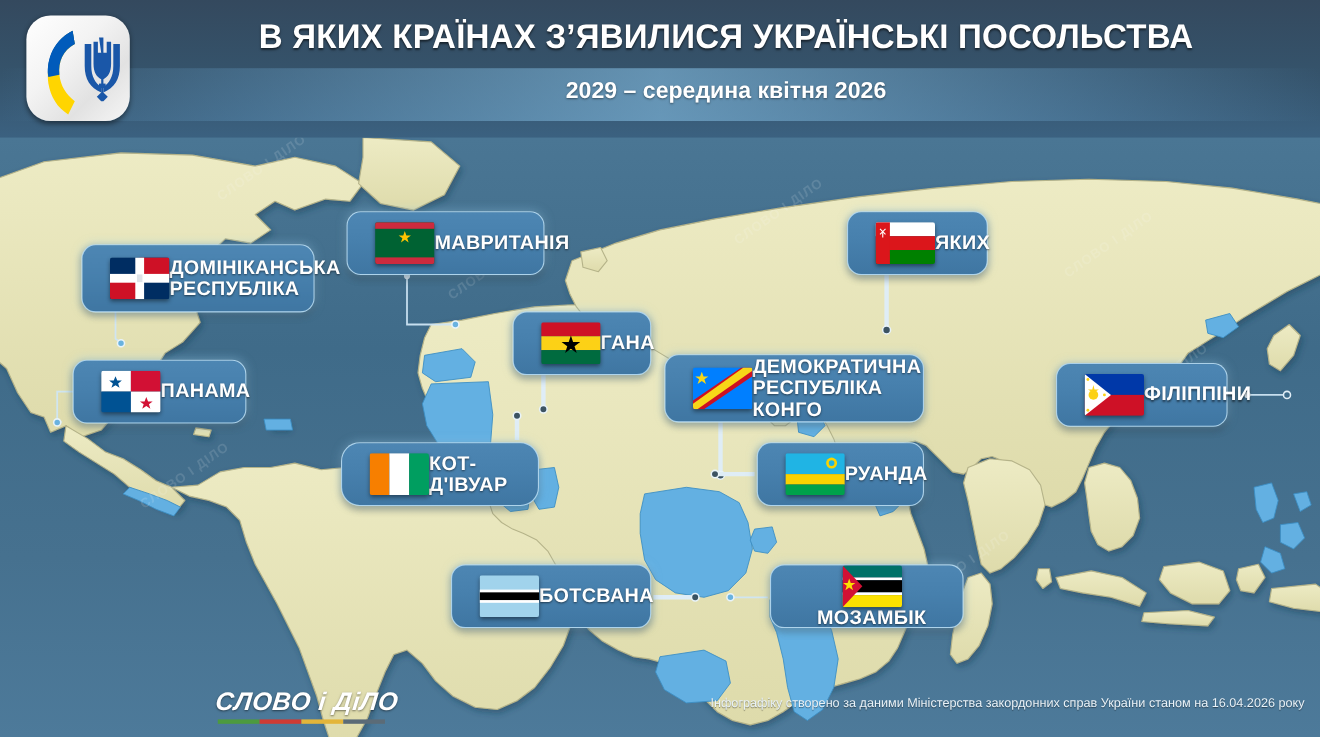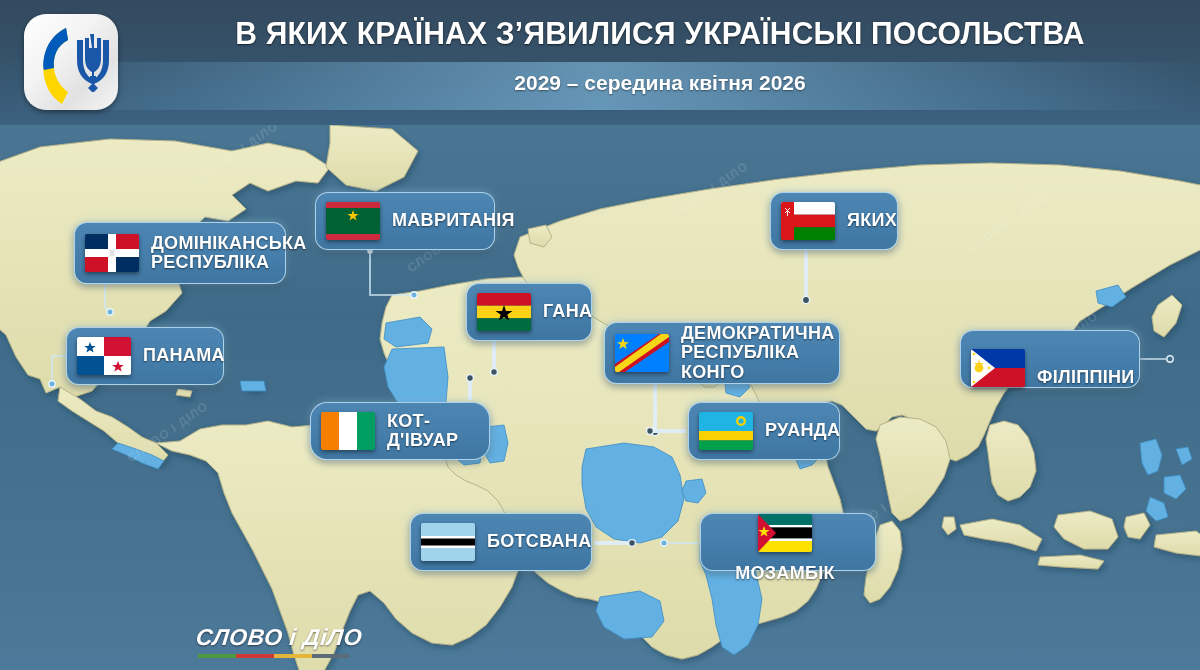--- a/index.html
+++ b/index.html
@@ -73,22 +73,21 @@
     transform:rotate(-35deg);
     white-space:nowrap;pointer-events:none;
   }
 
   
   .chip{
     position:absolute;
     display:flex;align-items:center;
     box-sizing:border-box;
     height:58px;
-    padding:0 16px 0 10px;
-    gap:12px;
+    padding:0 16px 0 25px;
     border-radius:13px;
     background:linear-gradient(180deg,#4d86b3 0%,#4780ad 45%,#3f76a2 100%);
     border:1.5px solid rgba(190,225,245,.85);
     box-shadow:0 0 9px rgba(150,205,240,.5), 0 3px 7px rgba(0,0,0,.33);
     z-index:30;
   }
   .chip.two-line{height:62px;}
   .chip-flag{
     width:54px;height:38px;flex:none;
     filter:drop-shadow(0 2px 2px rgba(0,0,0,.45));
@@ -384,21 +383,21 @@
         <rect x="0" y="0" width="54" height="38" fill="#007fff"></rect>
         <polygon points="0,30 44,0 54,0 54,8 10,38 0,38" fill="#ce1021"></polygon>
         <polygon points="0,33 46,0 54,0 54,3 4,38 0,38" fill="#f7d618"></polygon>
         <polygon points="8,4 9.6,8.2 14,8.2 10.4,10.8 11.8,15 8,12.4 4.2,15 5.6,10.8 2,8.2 6.4,8.2" fill="#f7d618"></polygon>
       </svg>
     </span>
     <span class="chip-label">ДЕМОКРАТИЧНА
 РЕСПУБЛІКА КОНГО</span>
   </div>
 
-  <div class="chip" style="left:960px;top:330px;width:180px;align-items:flex-end;">
+  <div class="chip" style="left:960px;top:330px;width:156px;">
     <span class="chip-flag">
       <svg viewBox="0 0 54 38" width="54" height="38">
         <rect x="0" y="0" width="54" height="19" fill="#0038a8"></rect>
         <rect x="0" y="19" width="54" height="19" fill="#ce1126"></rect>
         <polygon points="0,0 24,19 0,38" fill="#ffffff"></polygon>
         <circle cx="8" cy="19" r="4.4" fill="#fcd116"></circle>
         <g fill="#fcd116">
           <polygon points="8,10 9,14 13,14 10,16 11,20 8,17.5 5,20 6,16 3,14 7,14"></polygon>
         </g>
         <circle cx="3" cy="5" r="1.3" fill="#fcd116"></circle>
@@ -491,15 +490,16 @@
   <div id="footer">
     <div id="sd-logo">
       <div id="sd-word">СЛОВО і ДіЛО</div>
       <div id="sd-bar">
         <i style="background:#4c9a3f"></i>
           <i style="background:#cf3b34"></i>
           <i style="background:#e3b53a"></i>
           <i style="background:#5b6b77"></i>
       </div>
     </div>
+    <div id="footer-note">Інфографіку створено за даними Міністерства закордонних справ України станом на 16.04.2026 року</div>
   </div>
 
 </div>
 
 </body></html>

